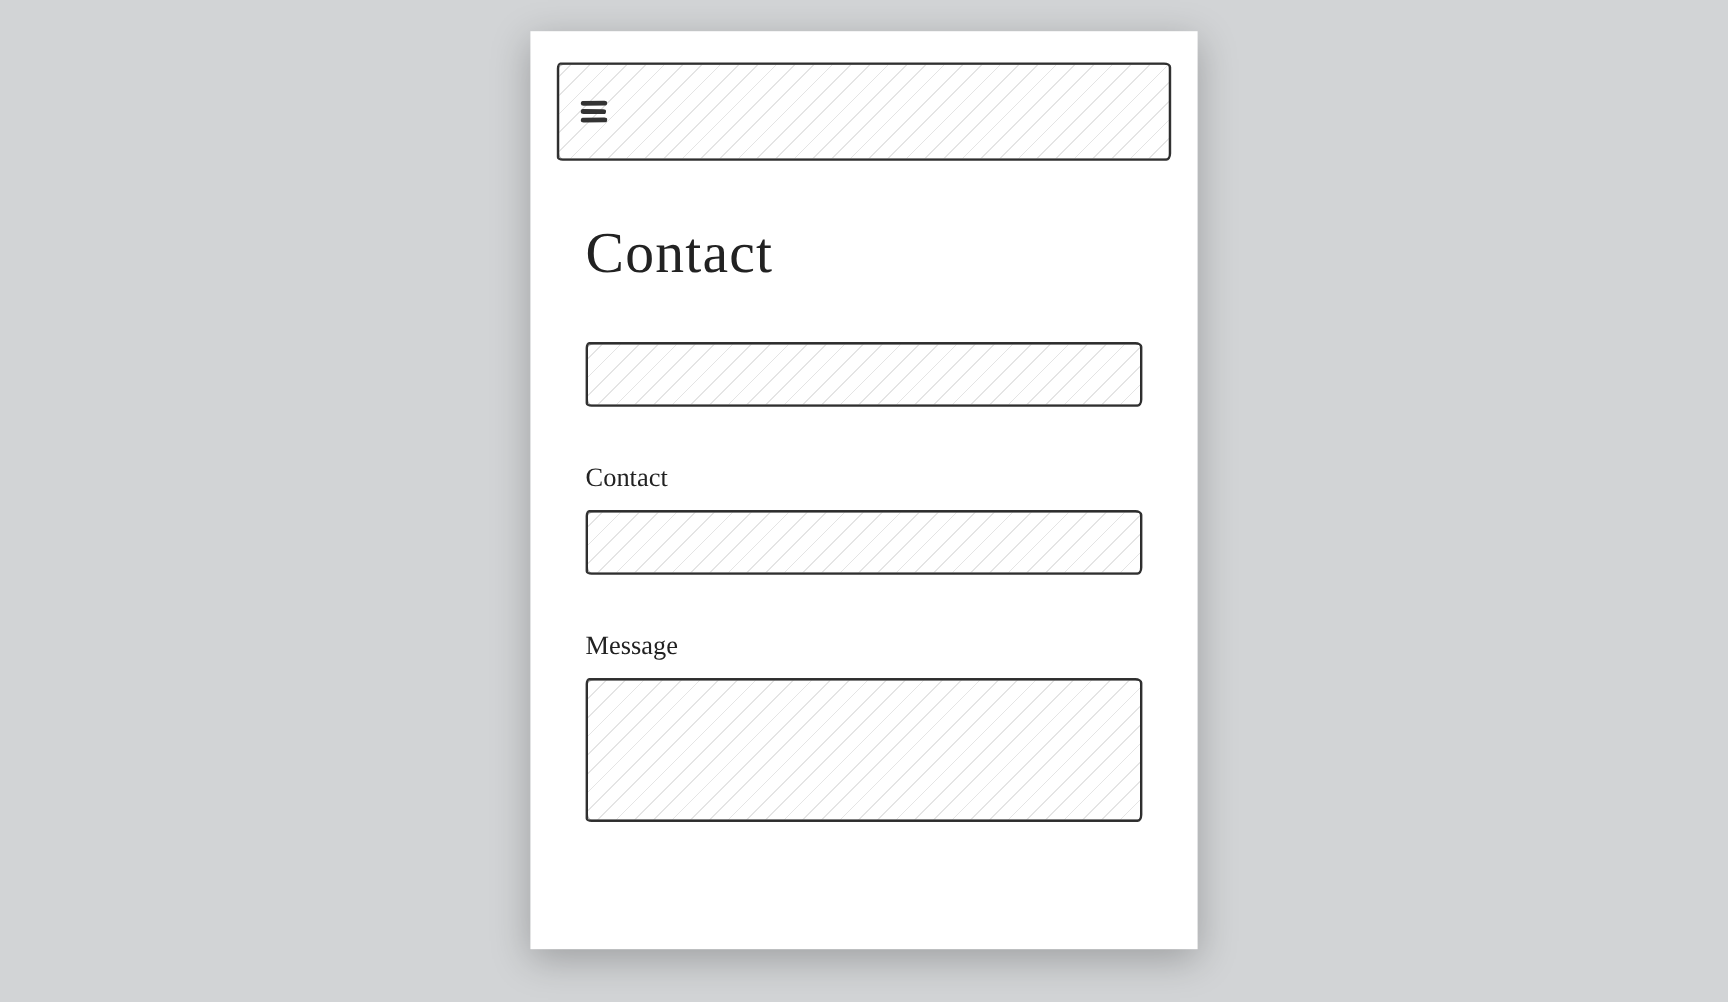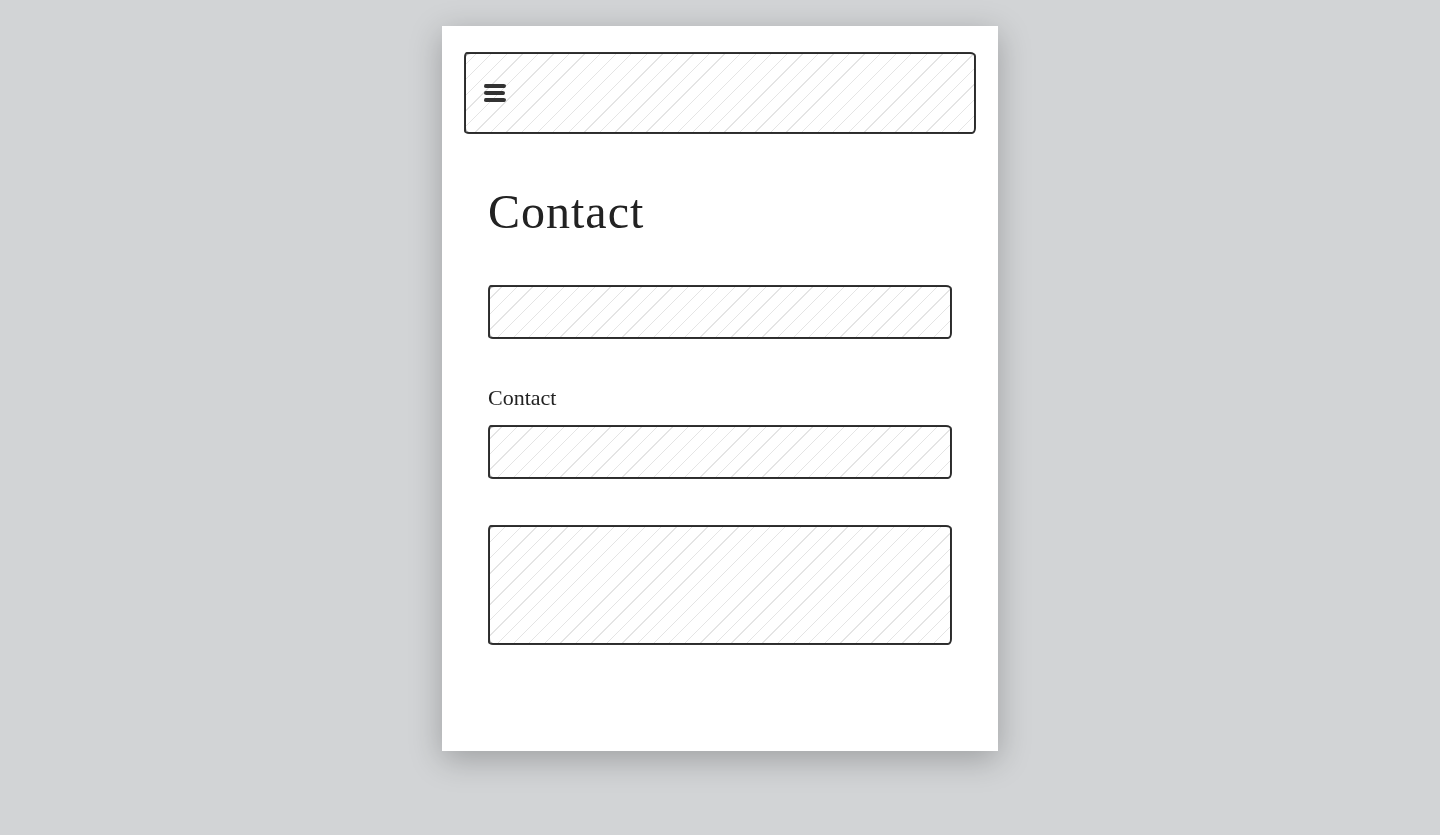--- a/index.html
+++ b/index.html
@@ -114,19 +114,20 @@
 
 
     <div class="field">
       <label class="field-label">Contact</label>
       <div class="input-wrap sketch-border hatched">
         <input class="text-input" type="text" value="" style="">
       </div>
     </div>
 
     <div class="field">
+      <label class="field-label">Message</label>
       <div class="input-wrap sketch-border hatched" style="height:120px;">
         <textarea class="text-input" style="height: 100%; resize: none; padding-top: 8px;" value=""></textarea>
       </div>
     </div>
 
   </div>
 </div>
 
 </body></html>

